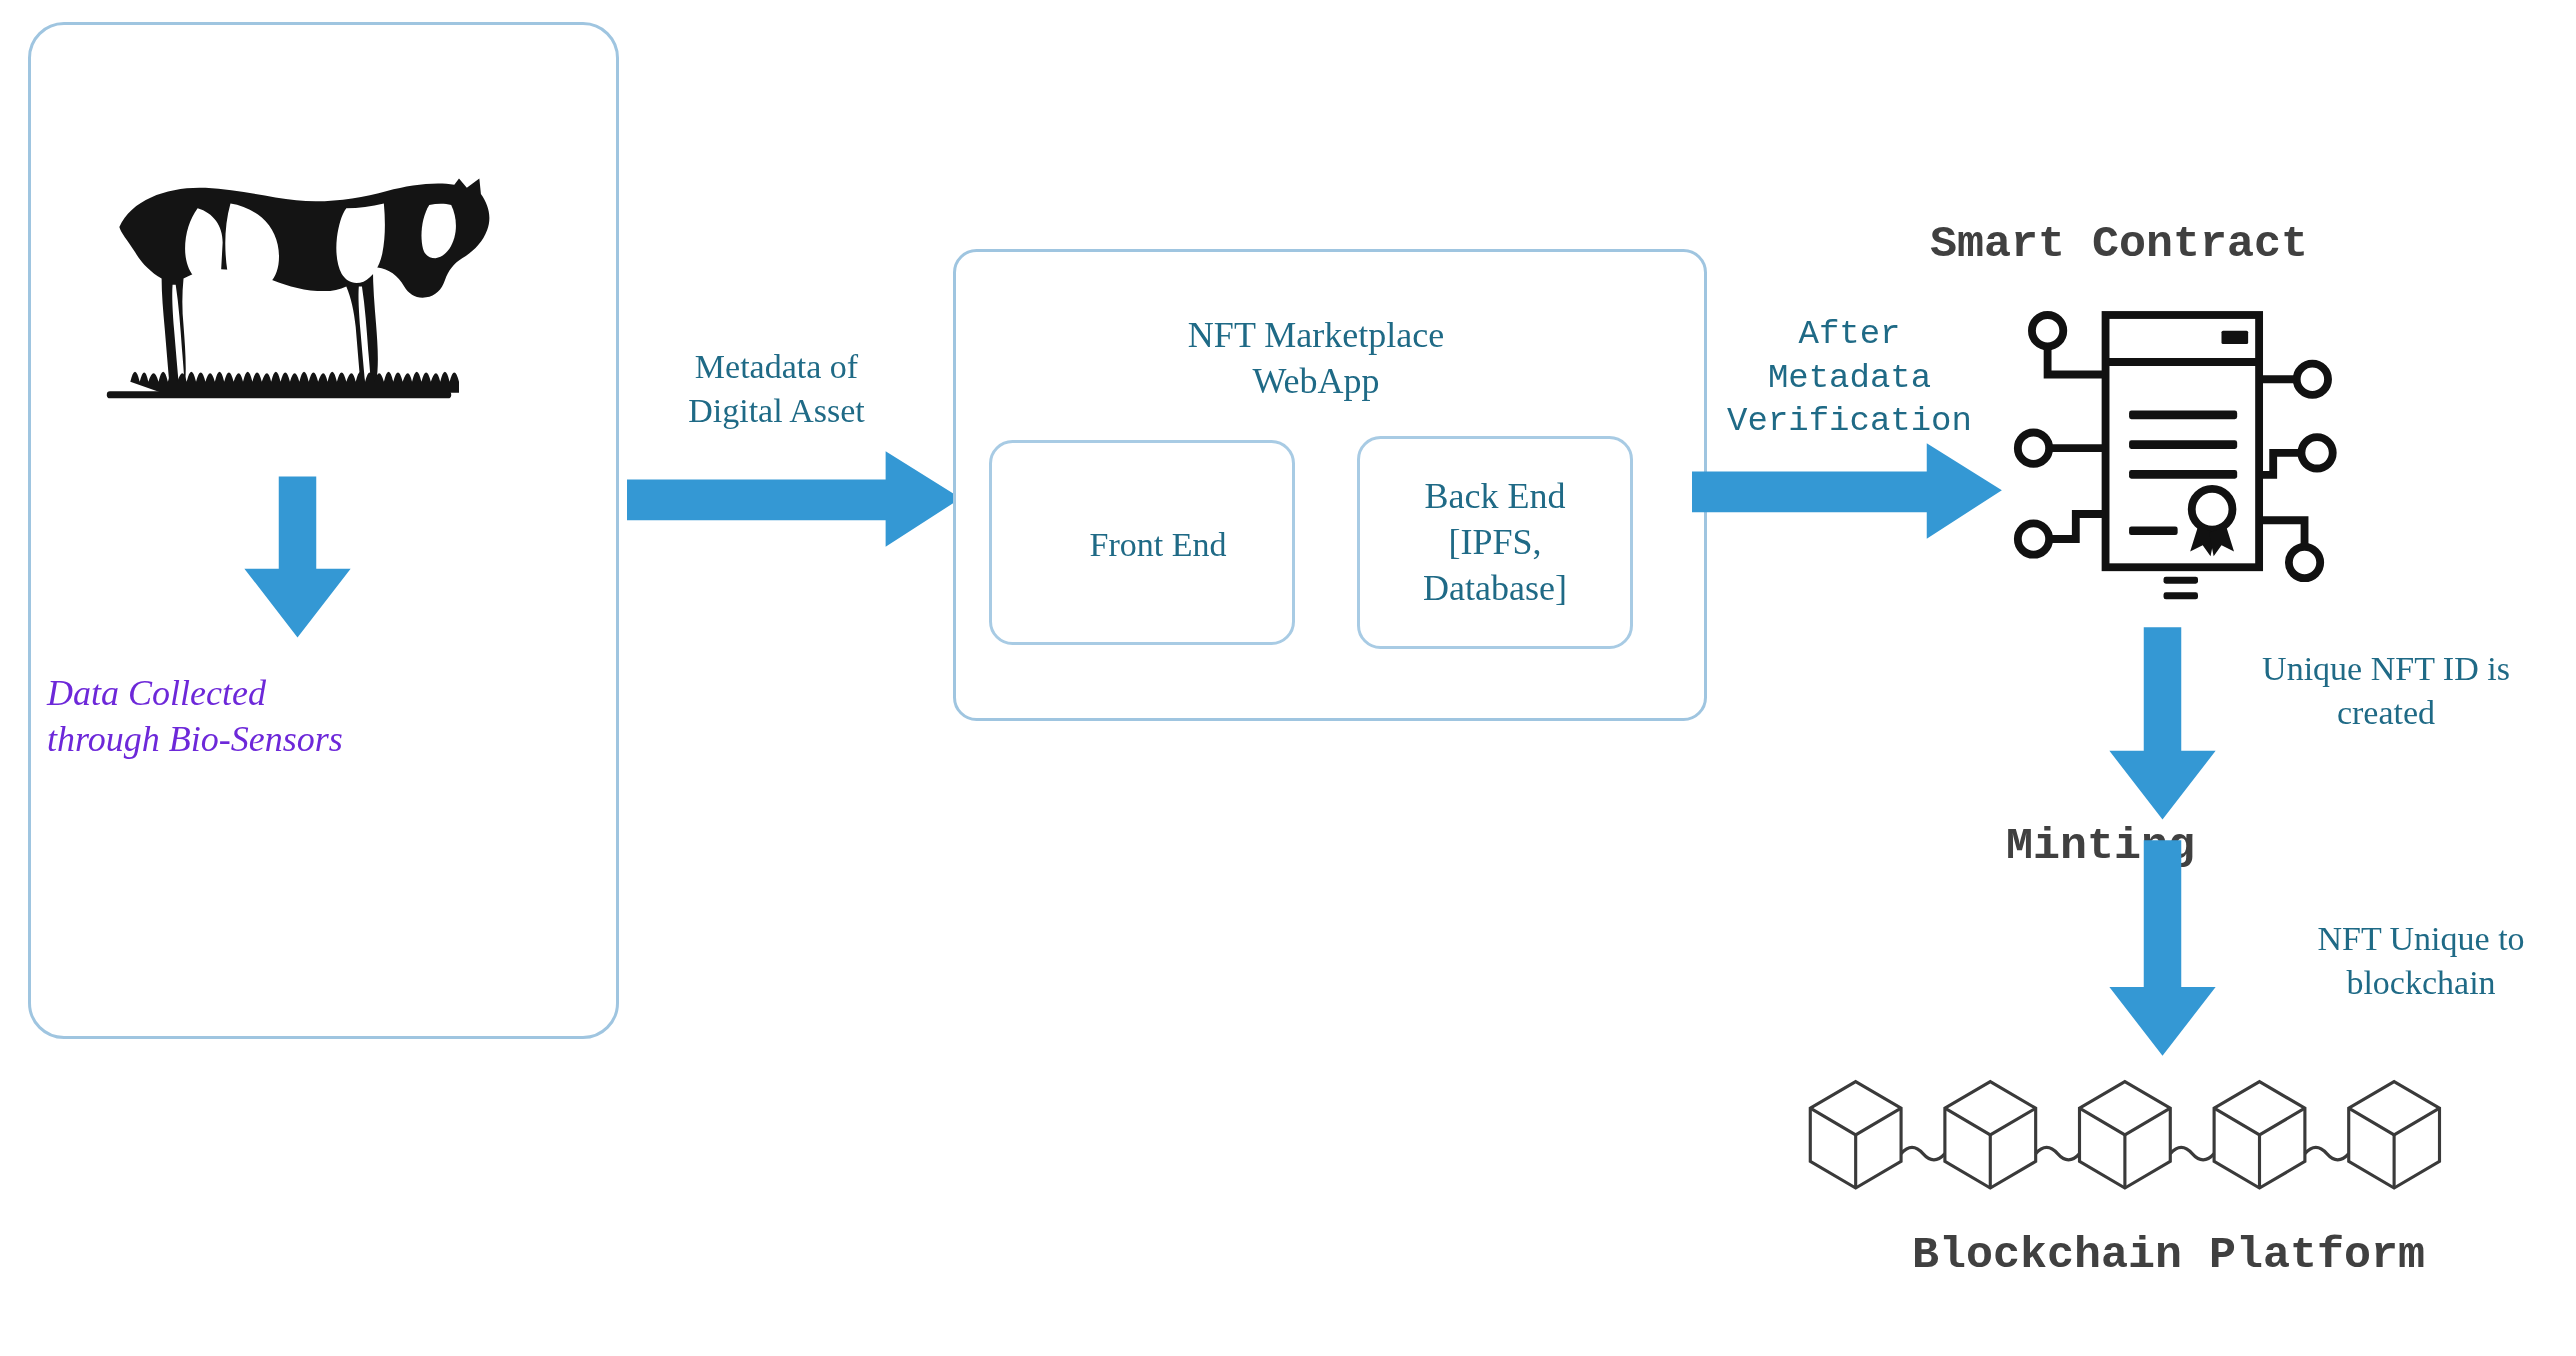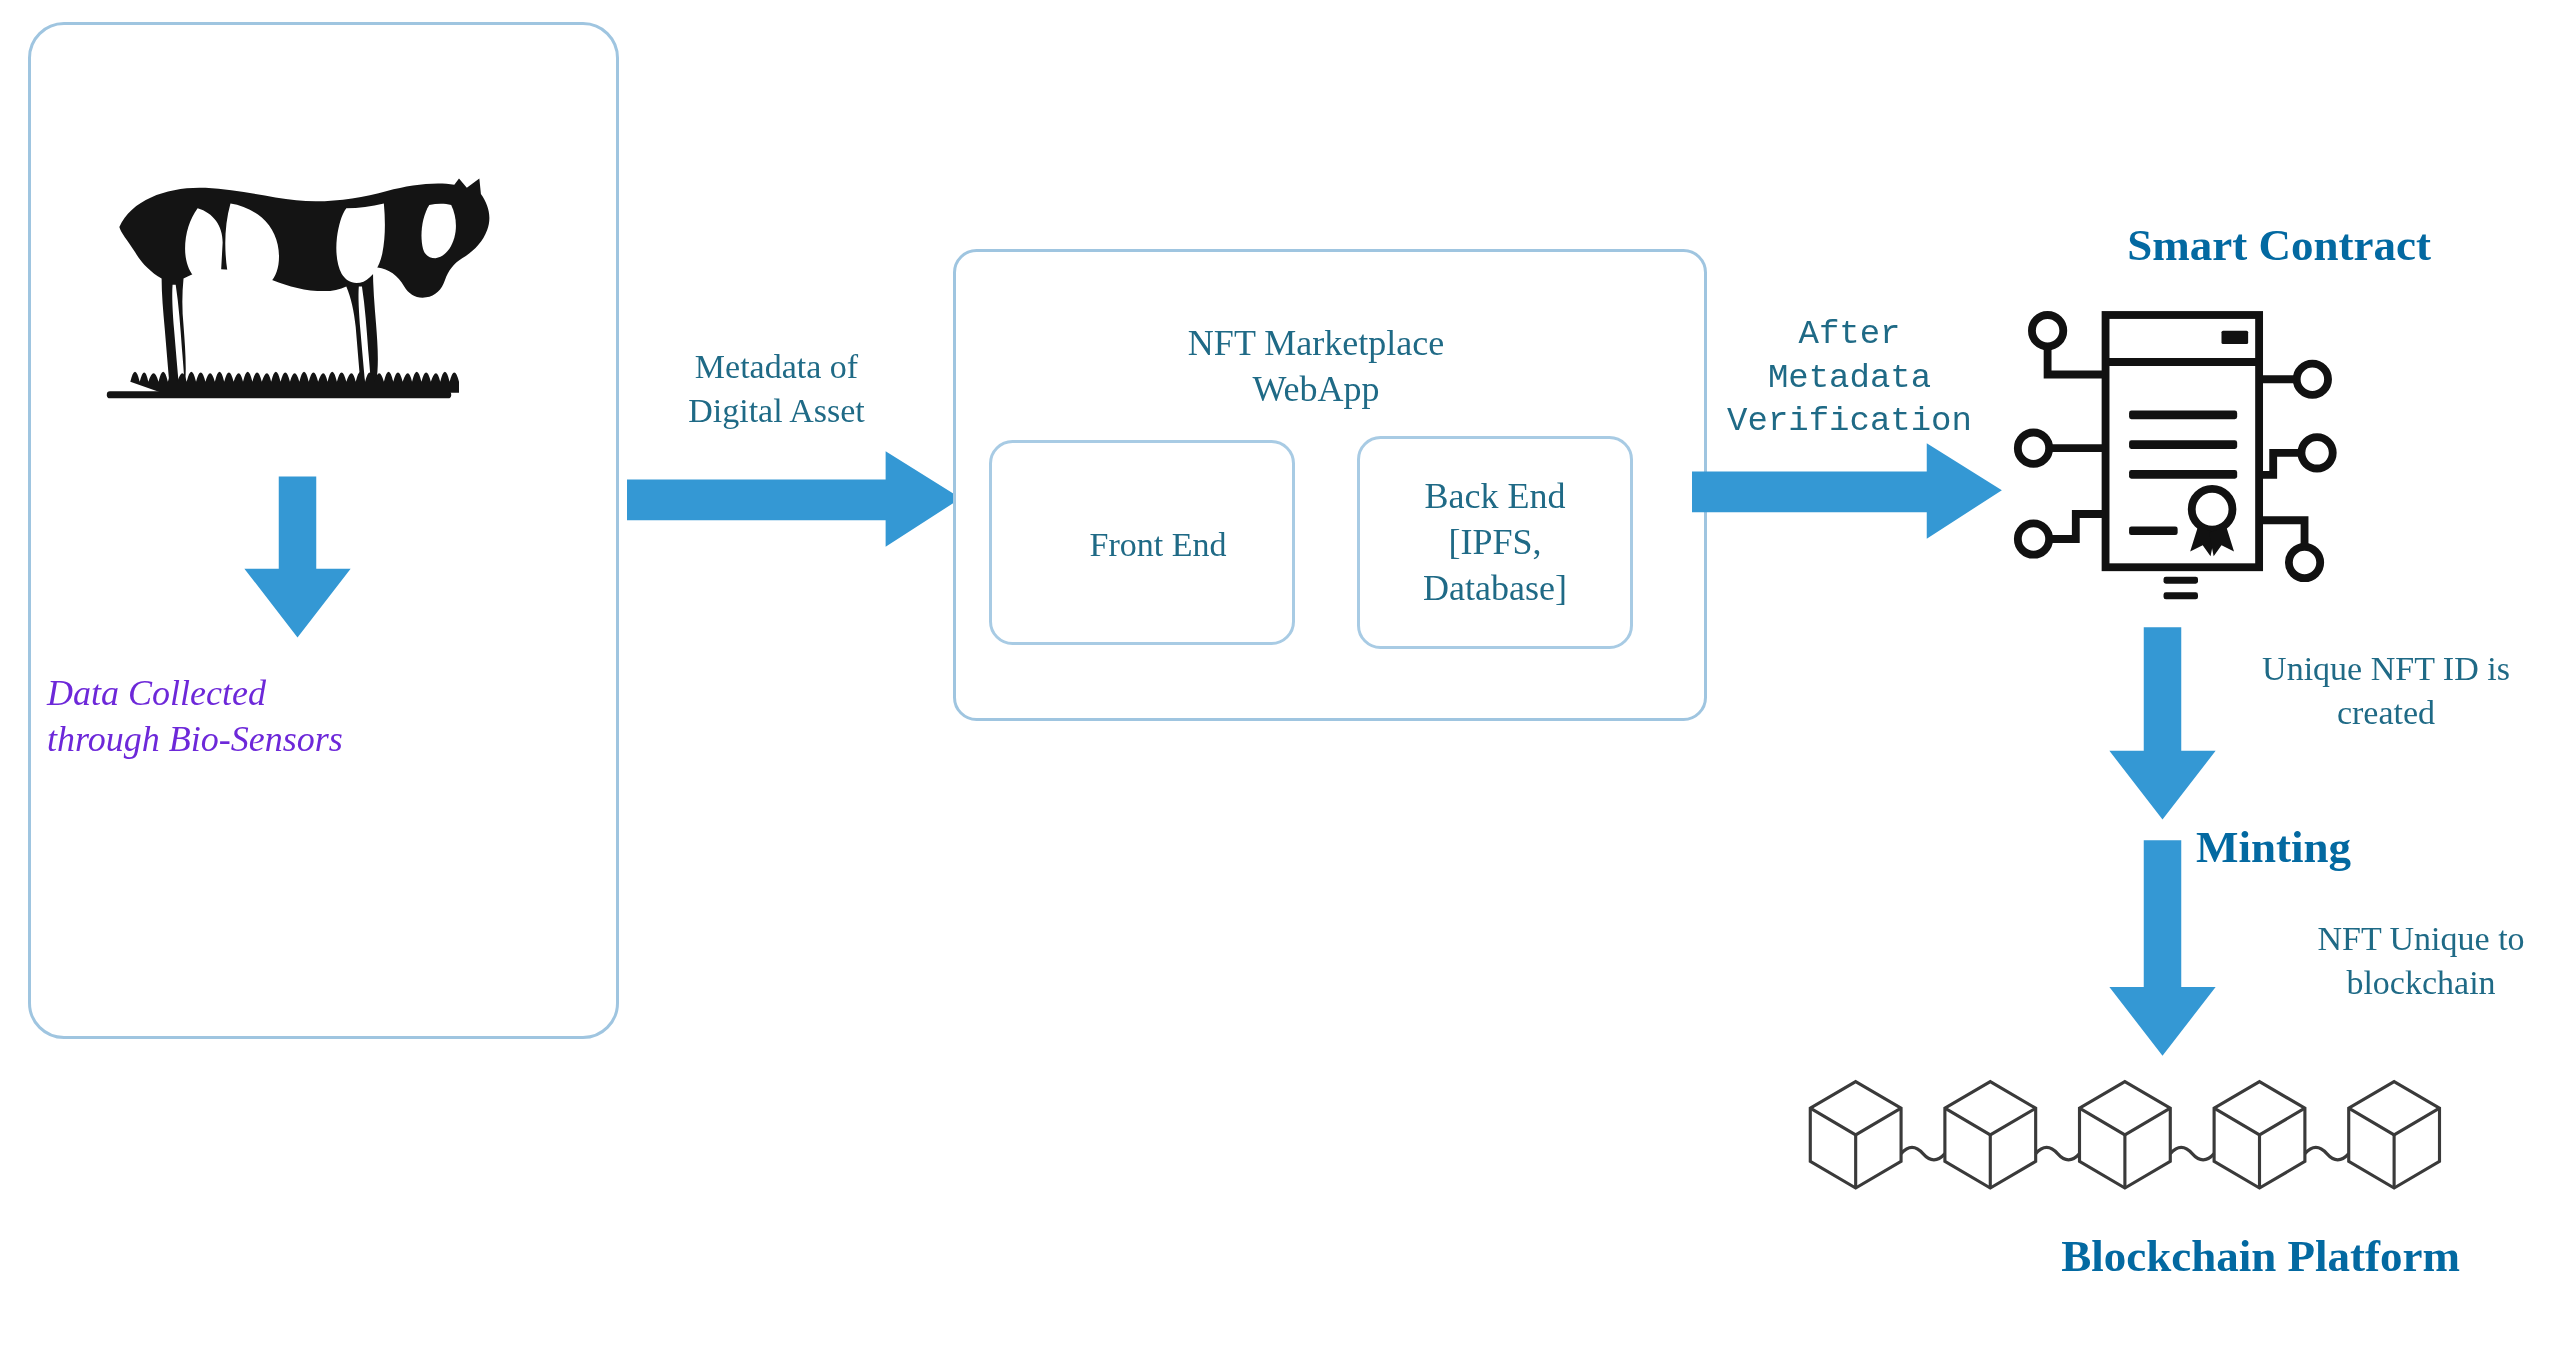--- a/index.html
+++ b/index.html
@@ -24,25 +24,25 @@
   #source-panel{left:28px;top:22px;width:591px;height:1017px;border-radius:36px;}
 
   
   #nft-panel{left:953px;top:249px;width:754px;height:472px;border-radius:23.5px;}
   #frontend-box{left:989px;top:440px;width:306px;height:205px;}
   #backend-box{left:1357px;top:436px;width:276px;height:213px;}
 
   
   .lbl{position:absolute;color:#1f6a86;font-family:"Liberation Serif",serif;text-align:center;line-height:1.28;white-space:pre-line;}
   .lbl.dark{color:#6d28d9;font-style:italic;}
-  .head{position:absolute;color:#0369a1;font-weight:bold;font-family:Liberation Serif, serif;text-align:right;white-space:nowrap;}
+  .head{position:absolute;color:#404040;font-weight:bold;font-family:Liberation Mono, monospace;text-align:left;white-space:nowrap;}
 
   #biosensor-caption{left:47px;top:670px;width:407px;font-size:36px;text-align:left;}
   #metadata-label{left:647px;top:345px;width:259px;font-size:34px;}
-  #nft-title{left:953px;top:312px;width:726px;font-size:36px;color:#1f6a86;margin-top:8px;}
+  #nft-title{left:953px;top:312px;width:726px;font-size:36px;color:#1f6a86;}
   #frontend-label{left:989px;top:523px;width:306px;font-size:34px;padding-left:16px;}
   #backend-label{left:1357px;top:473px;width:276px;font-size:36px;}
   #verify-label{left:1714px;top:313px;width:271px;font-size:34px;font-family:Liberation Mono, monospace;}
   #smart-contract-title{left:1930px;top:219px;width:501px;font-size:45px;}
   #nftid-label{left:2206px;top:647px;width:360px;font-size:34px;}
   #minting-title{left:2006px;top:821px;width:345px;font-size:45px;}
   #added-label{left:2272px;top:917px;width:298px;font-size:34px;}
   #blockchain-title{left:1912px;top:1230px;width:548px;font-size:45px;}
 
   

